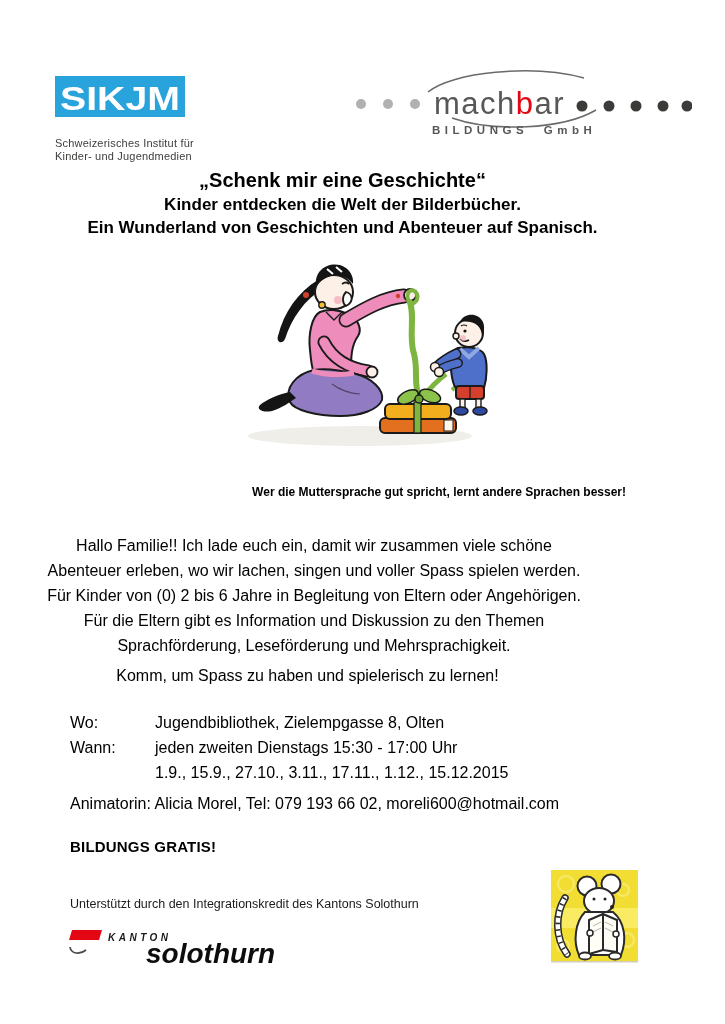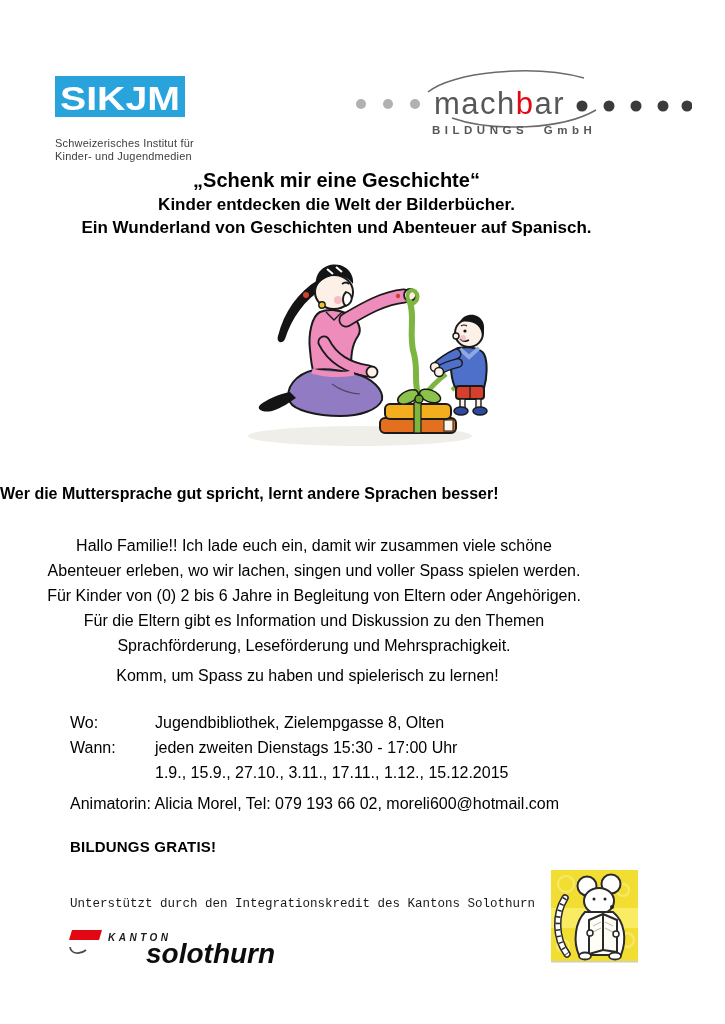--- a/index.html
+++ b/index.html
@@ -16,42 +16,42 @@
   .abs { position:absolute; }
 
   
   .sikjm { left:55px; top:76px; }
   .sikjm-tagline { font-size:11px; line-height:13px; color:#3d3d3b; margin-top:16px; letter-spacing:0.2px; }
 
   
   .machbar { left:352px; top:66px; }
 
   
-  .title-block { left:10px; width:653px; top:167px; text-align:center; }
+  .title-block { left:16px; width:653px; top:167px; text-align:center; }
   .title-line1 { font-size:20px; font-weight:bold; line-height:26px; }
   .title-line2, .title-line3 { font-size:17px; font-weight:bold; line-height:23px; }
 
   
   .illu { left:232px; top:250px; }
 
   
-  .headline { left:0; width:626px; top:485px; text-align:left; font-size:16px; font-weight:bold; }
+  .headline { left:0; width:626px; top:485px; text-align:right; font-size:12px; font-weight:bold; }
   .paragraph { left:0; width:628px; top:533px; text-align:center; font-size:16px; line-height:25px; }
   .paragraph div { white-space:nowrap; }
   .invite { left:0; width:615px; top:667px; text-align:center; font-size:16px; }
 
   .details { left:70px; top:710px; font-size:16px; line-height:25px; }
   .details .row { display:flex; }
   .details .lbl { width:85px; flex:0 0 85px; }
   .details .val { white-space:nowrap; }
 
   .contact { left:70px; top:795px; font-size:16px; white-space:nowrap; }
   .free { left:70px; top:838px; font-size:15px; font-weight:bold; letter-spacing:0.2px; }
 
-  .support { left:70px; top:897px; font-size:12.5px; color:#1a1a1a;font-family:Liberation Mono, monospace; }
+  .support { left:70px; top:897px; font-size:12.5px; color:#1a1a1a; }
 
   .kanton { left:68px; top:927px; }
 
   .mouse { left:551px; top:870px; }
 </style>
 </head>
 <body>
 
 <div class="page">
 

